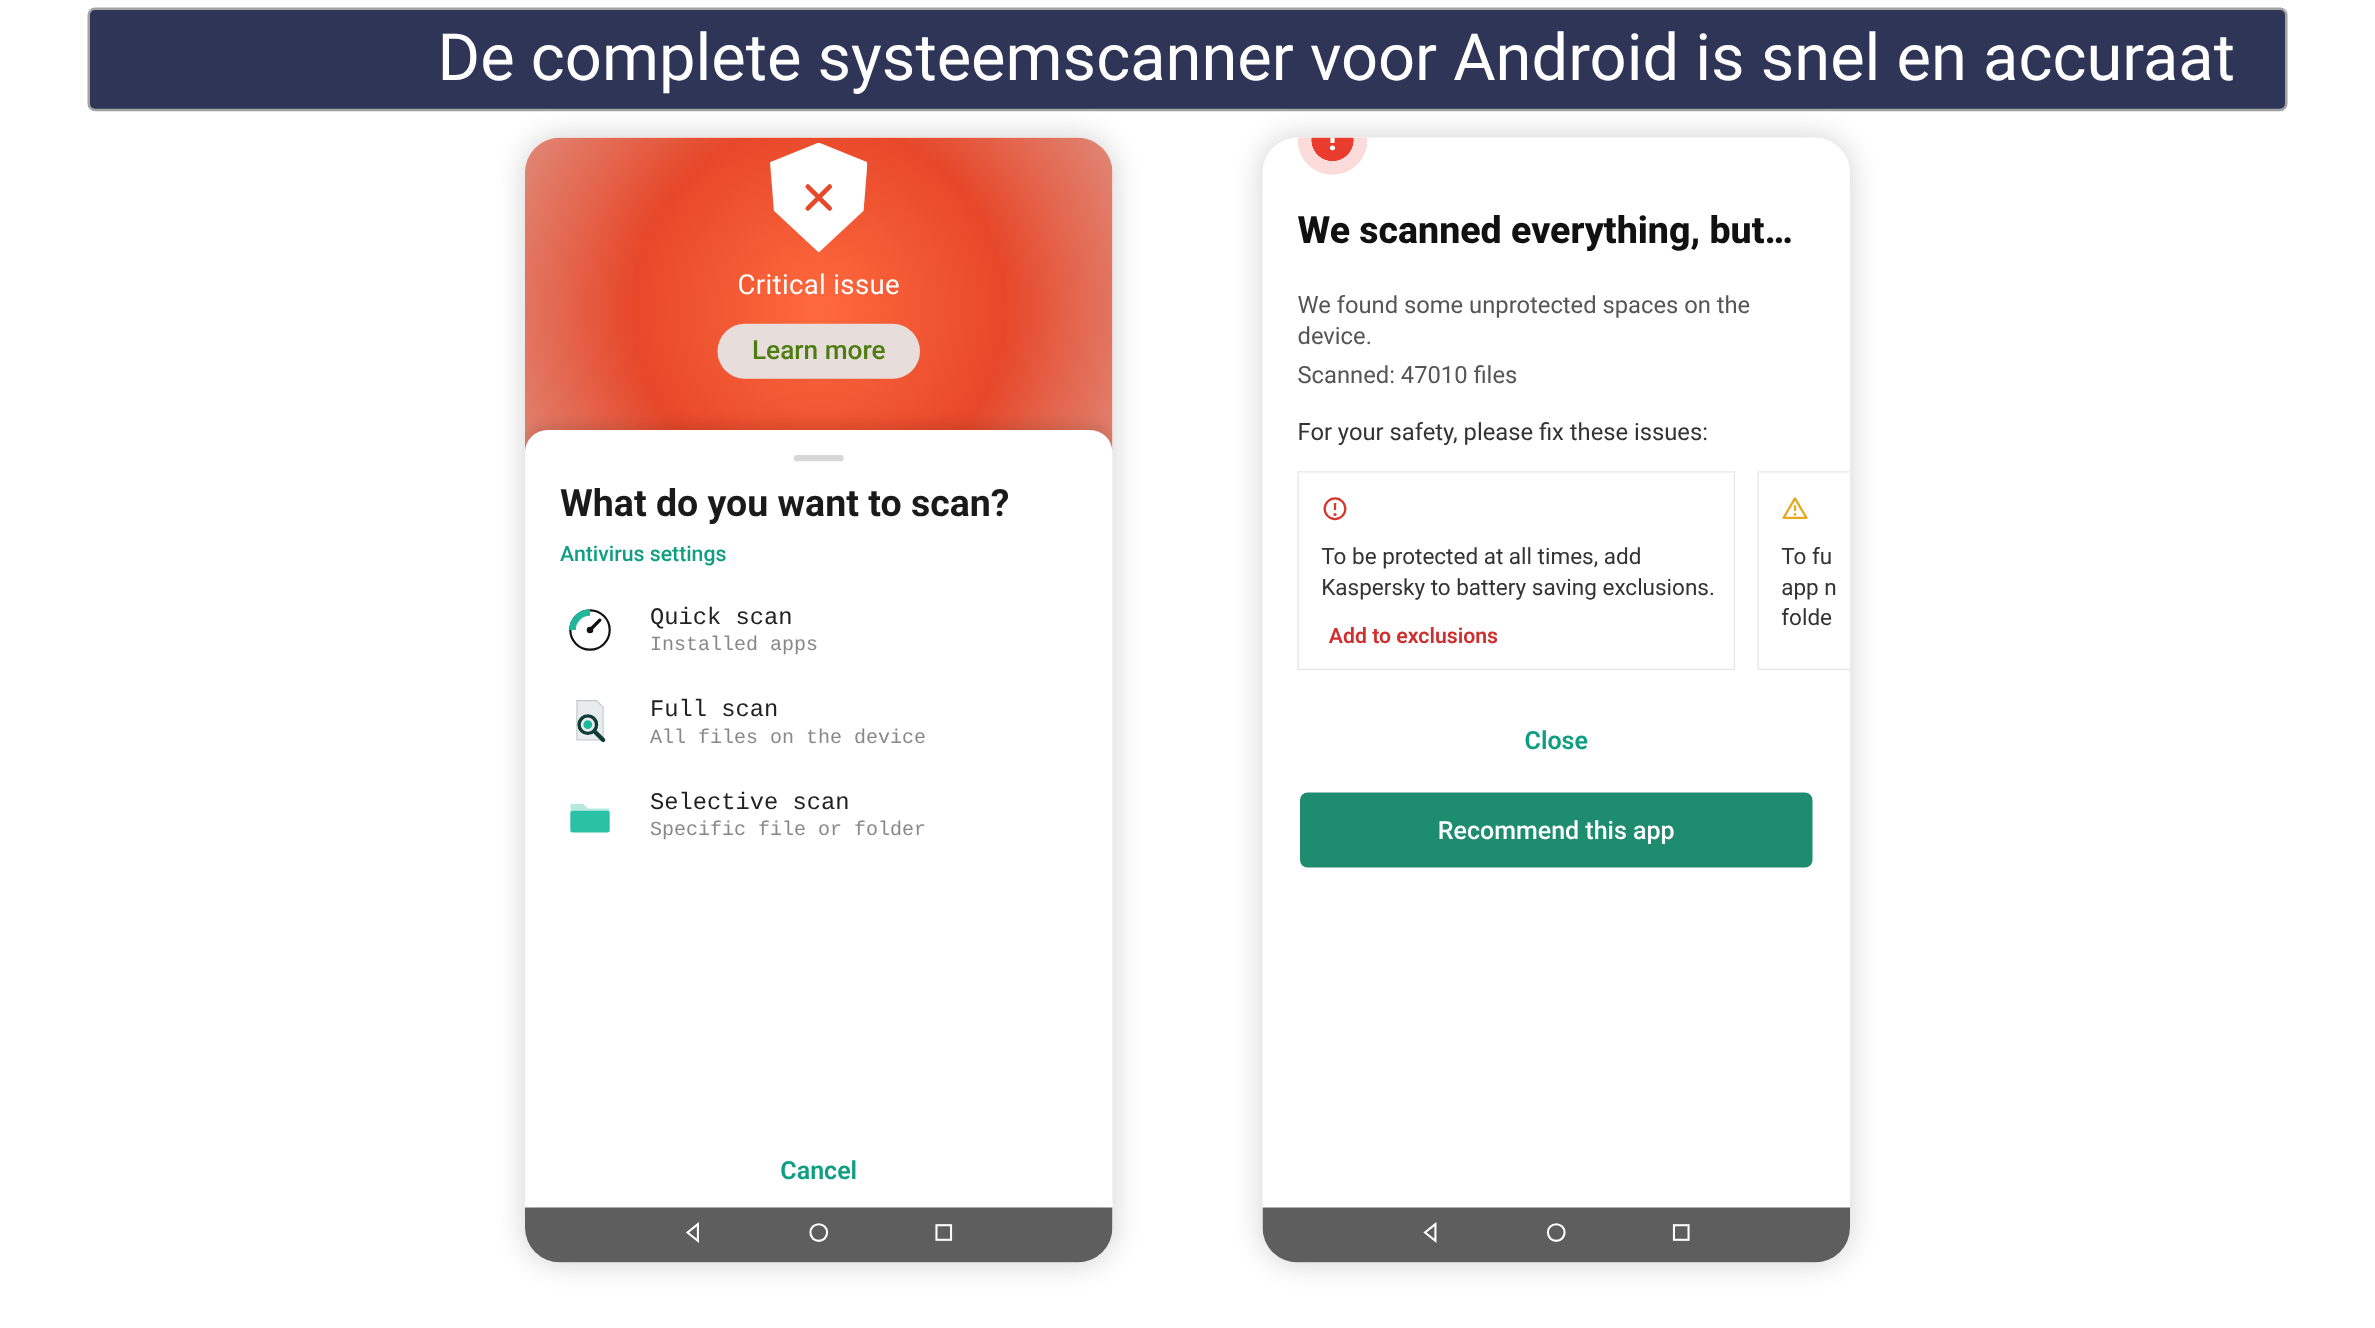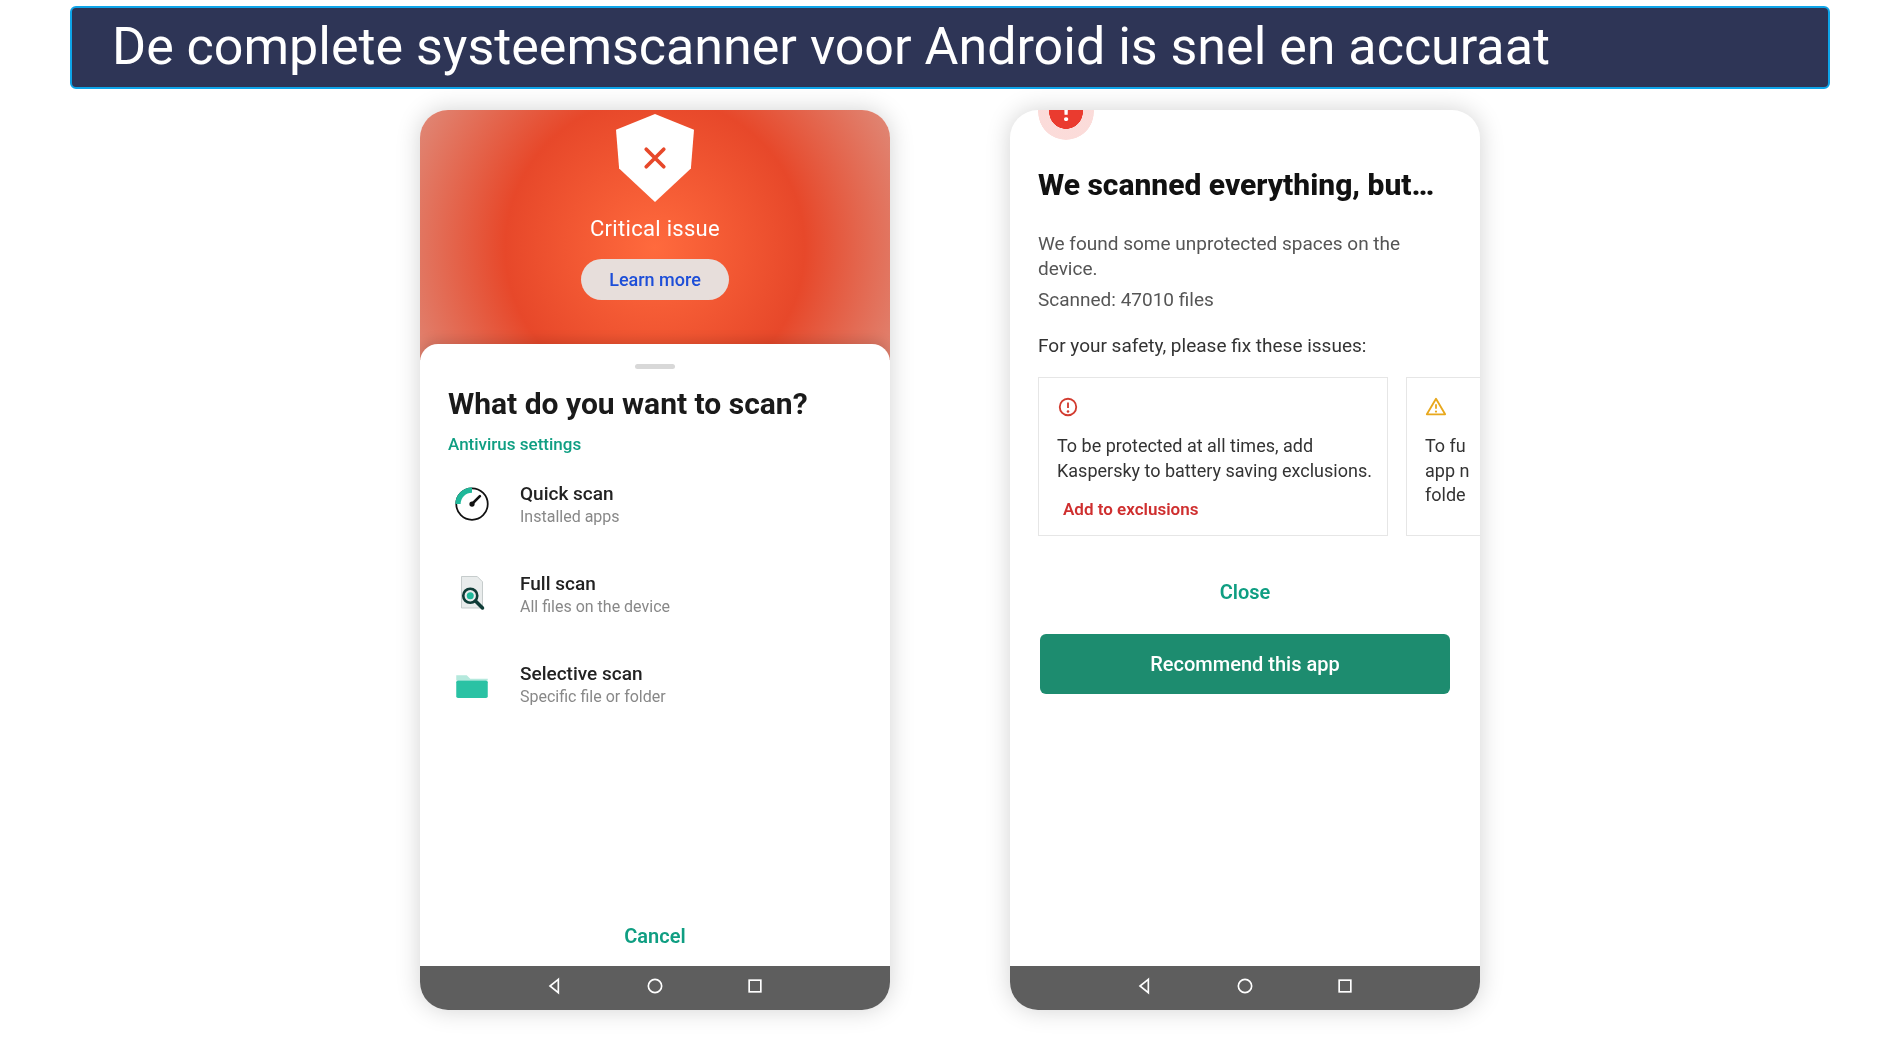--- a/index.html
+++ b/index.html
@@ -10,24 +10,24 @@
     height: 1062px;
     position: relative;
     overflow: hidden;
   }
   .banner {
     position: absolute;
     top: 6px;
     left: 70px;
     right: 70px;
     background: #2e3556;
-    border: 2px solid #0ea5e9;
+    border: 2px solid #a3a3a3;
     border-radius: 6px;
     color: #fff;
-    text-align: left;
+    text-align: right;
     padding: 12px 40px;
     font-size: 52px;
     font-weight: 400;
     line-height: 1.05;
   }
   .phones {
     position: absolute;
     top: 110px;
     left: 0; right: 0;
     display: flex;
@@ -61,38 +61,38 @@
     display: flex; align-items: center; justify-content: center;
     margin-top: 4px;
   }
   .shield svg { width: 30px; height: 30px; }
   .crit {
     color: #fff; font-size: 22px; margin-top: 14px; font-weight: 400; letter-spacing: .3px;
   }
   .learn-pill {
     margin-top: 18px;
     background: #e7dedb;
-    color: #1d4ed8;
-    font-size: 18px;
+    color: #4d7c0f;
+    font-size: 21px;
     font-weight: 500;
     padding: 10px 28px;
     border-radius: 30px;
   }
   .p1-sheet {
     position: absolute;
     left: 0; right: 0; top: 234px; bottom: 44px;
     background: #fff;
     border-radius: 18px 18px 0 0;
     box-shadow: 0 -4px 12px rgba(0,0,0,.12);
     padding: 20px 28px 0 28px;
   }
   .handle { width: 40px; height: 5px; background: #d8d8d8; border-radius: 3px; margin: 0 auto 18px; }
   .sheet-title { font-size: 30px; font-weight: 700; color: #1a1a1a; line-height: 1.15; margin-bottom: 12px; }
   .av-link { color: #0f9e82; font-size: 17px; font-weight: 500; }
-  .opts { margin-top: 26px; display: flex; flex-direction: column; gap: 42px; }
+  .opts { margin-top: 26px; display: flex; flex-direction: column; gap: 26px; font-family: Liberation Mono, monospace; }
   .opt { display: flex; align-items: center; gap: 24px; }
   .opt .icn { width: 48px; height: 48px; display:flex; align-items:center; justify-content:center; flex-shrink:0; }
   .opt .t1 { font-size: 19px; color: #222; font-weight: 500; }
   .opt .t2 { font-size: 16px; color: #888; margin-top: 2px; }
   .cancel {
     position: absolute; left:0; right:0; bottom: 18px; text-align: center;
     color: #0f9e82; font-size: 20px; font-weight: 600;
   }
   
   .p2-body { position:absolute; left:0; right:0; top:0; bottom:44px; padding: 0 28px; overflow:hidden;}

